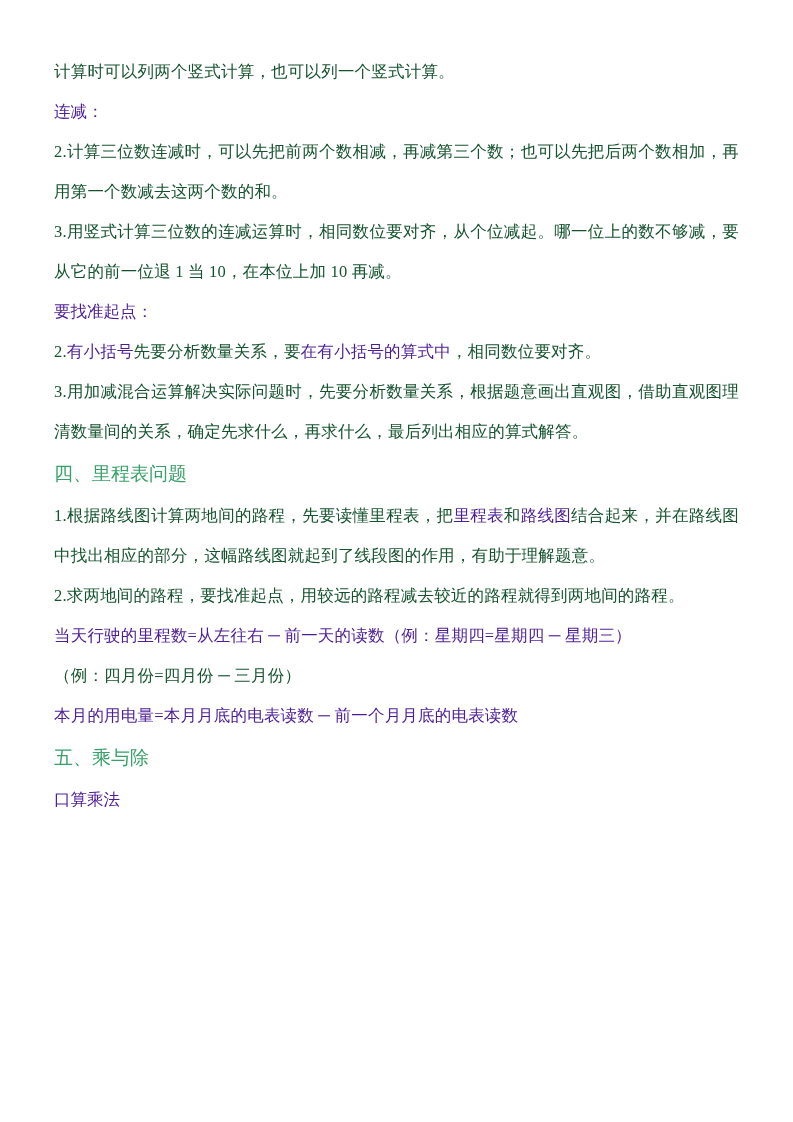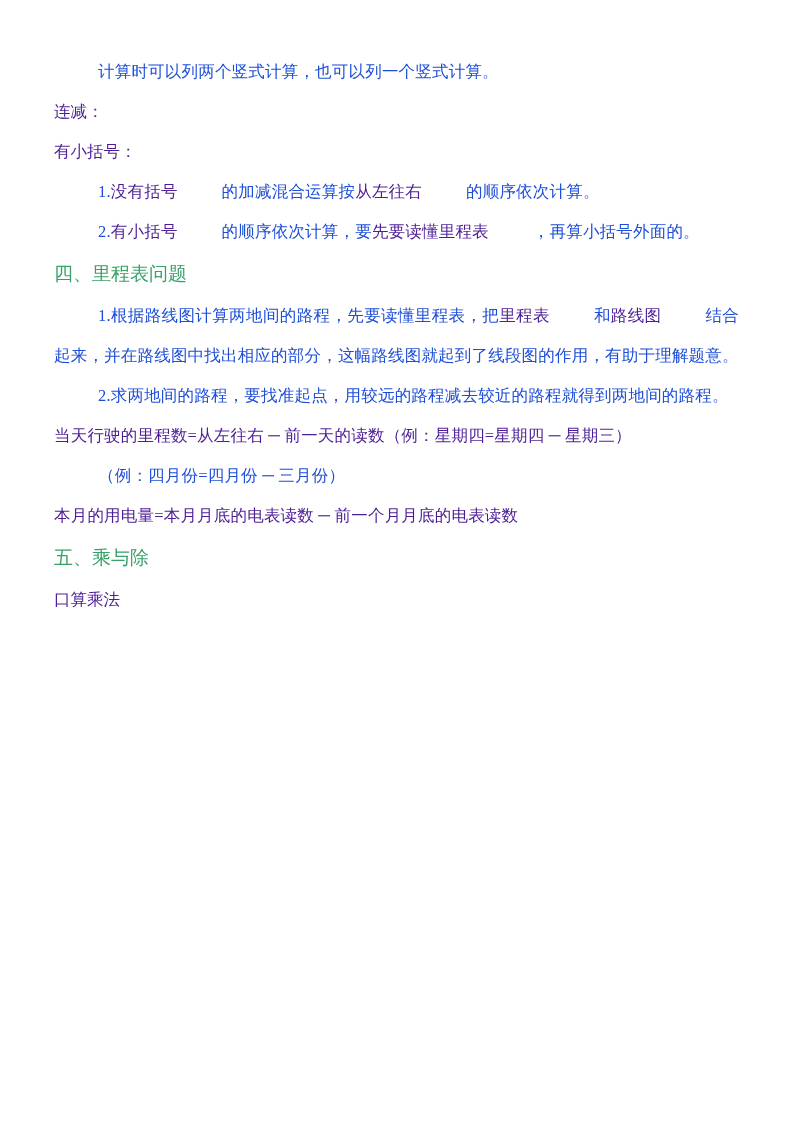--- a/index.html
+++ b/index.html
@@ -21,44 +21,46 @@
     height: 1122px;
     padding: 52px 54px 40px 54px;
   }
   .para {
     font-size: 16.5px;
     line-height: 40px;
     letter-spacing: 0.2px;
     text-align: justify;
     text-justify: inter-ideograph;
   }
-  .black { color: #1d4ed8; margin-left: 44px; }
+  .black { color: #14532d; }
   .red { color: #4c1d95; }
   .green {
     color: #38a169;
     font-size: 19px;
     line-height: 44px;
     font-weight: normal;
   }
   .heading-red {
     color: #ff0000;
     font-size: 16.5px;
     line-height: 40px;
   }
 </style>
 </head>
 <body>
 
 <div class="page">
   <div id="content">
       <div class="para"><span class="black">计算时可以列两个竖式计算，也可以列一个竖式计算。</span></div>
       <div class="heading-red"><span class="red">连减：</span></div>
-      <div class="heading-red"><span class="red">有小括号：</span></div>
-      <div class="para"><span class="black">1.</span><span class="red">没有括号</span><span class="black">的加减混合运算按</span><span class="red">从左往右</span><span class="black">的顺序依次计算。</span></div>
-      <div class="para"><span class="black">2.</span><span class="red">有小括号</span><span class="black">的顺序依次计算，要</span><span class="red">先要读懂里程表</span><span class="black">，再算小括号外面的。</span></div>
+      <div class="para"><span class="black">2.计算三位数连减时，可以先把前两个数相减，再减第三个数；也可以先把后两个数相加，再用第一个数减去这两个数的和。</span></div>
+      <div class="para"><span class="black">3.用竖式计算三位数的连减运算时，相同数位要对齐，从个位减起。哪一位上的数不够减，要从它的前一位退 1 当 10，在本位上加 10 再减。</span></div>
+      <div class="heading-red"><span class="red">要找准起点：</span></div>
+      <div class="para"><span class="black">2.</span><span class="red">有小括号</span><span class="black">先要分析数量关系，要</span><span class="red">在有小括号的算式中</span><span class="black">，相同数位要对齐。</span></div>
+      <div class="para"><span class="black">3.用加减混合运算解决实际问题时，先要分析数量关系，根据题意画出直观图，借助直观图理清数量间的关系，确定先求什么，再求什么，最后列出相应的算式解答。</span></div>
       <div class="green"><span class="green">四、里程表问题</span></div>
       <div class="para"><span class="black">1.根据路线图计算两地间的路程，先要读懂里程表，把</span><span class="red">里程表</span><span class="black">和</span><span class="red">路线图</span><span class="black">结合起来，并在路线图中找出相应的部分，这幅路线图就起到了线段图的作用，有助于理解题意。</span></div>
       <div class="para"><span class="black">2.求两地间的路程，要找准起点，用较远的路程减去较近的路程就得到两地间的路程。</span></div>
       <div class="para"><span class="red">当天行驶的里程数=从左往右  ─ 前一天的读数（例：星期四=星期四 ─ 星期三）</span></div>
       <div class="para"><span class="black">（例：四月份=四月份 ─ 三月份）</span></div>
       <div class="para"><span class="red">本月的用电量=本月月底的电表读数 ─ 前一个月月底的电表读数</span></div>
       <div class="green"><span class="green">五、乘与除</span></div>
       <div class="heading-red"><span class="red">口算乘法</span></div>
     </div>
 </div>

